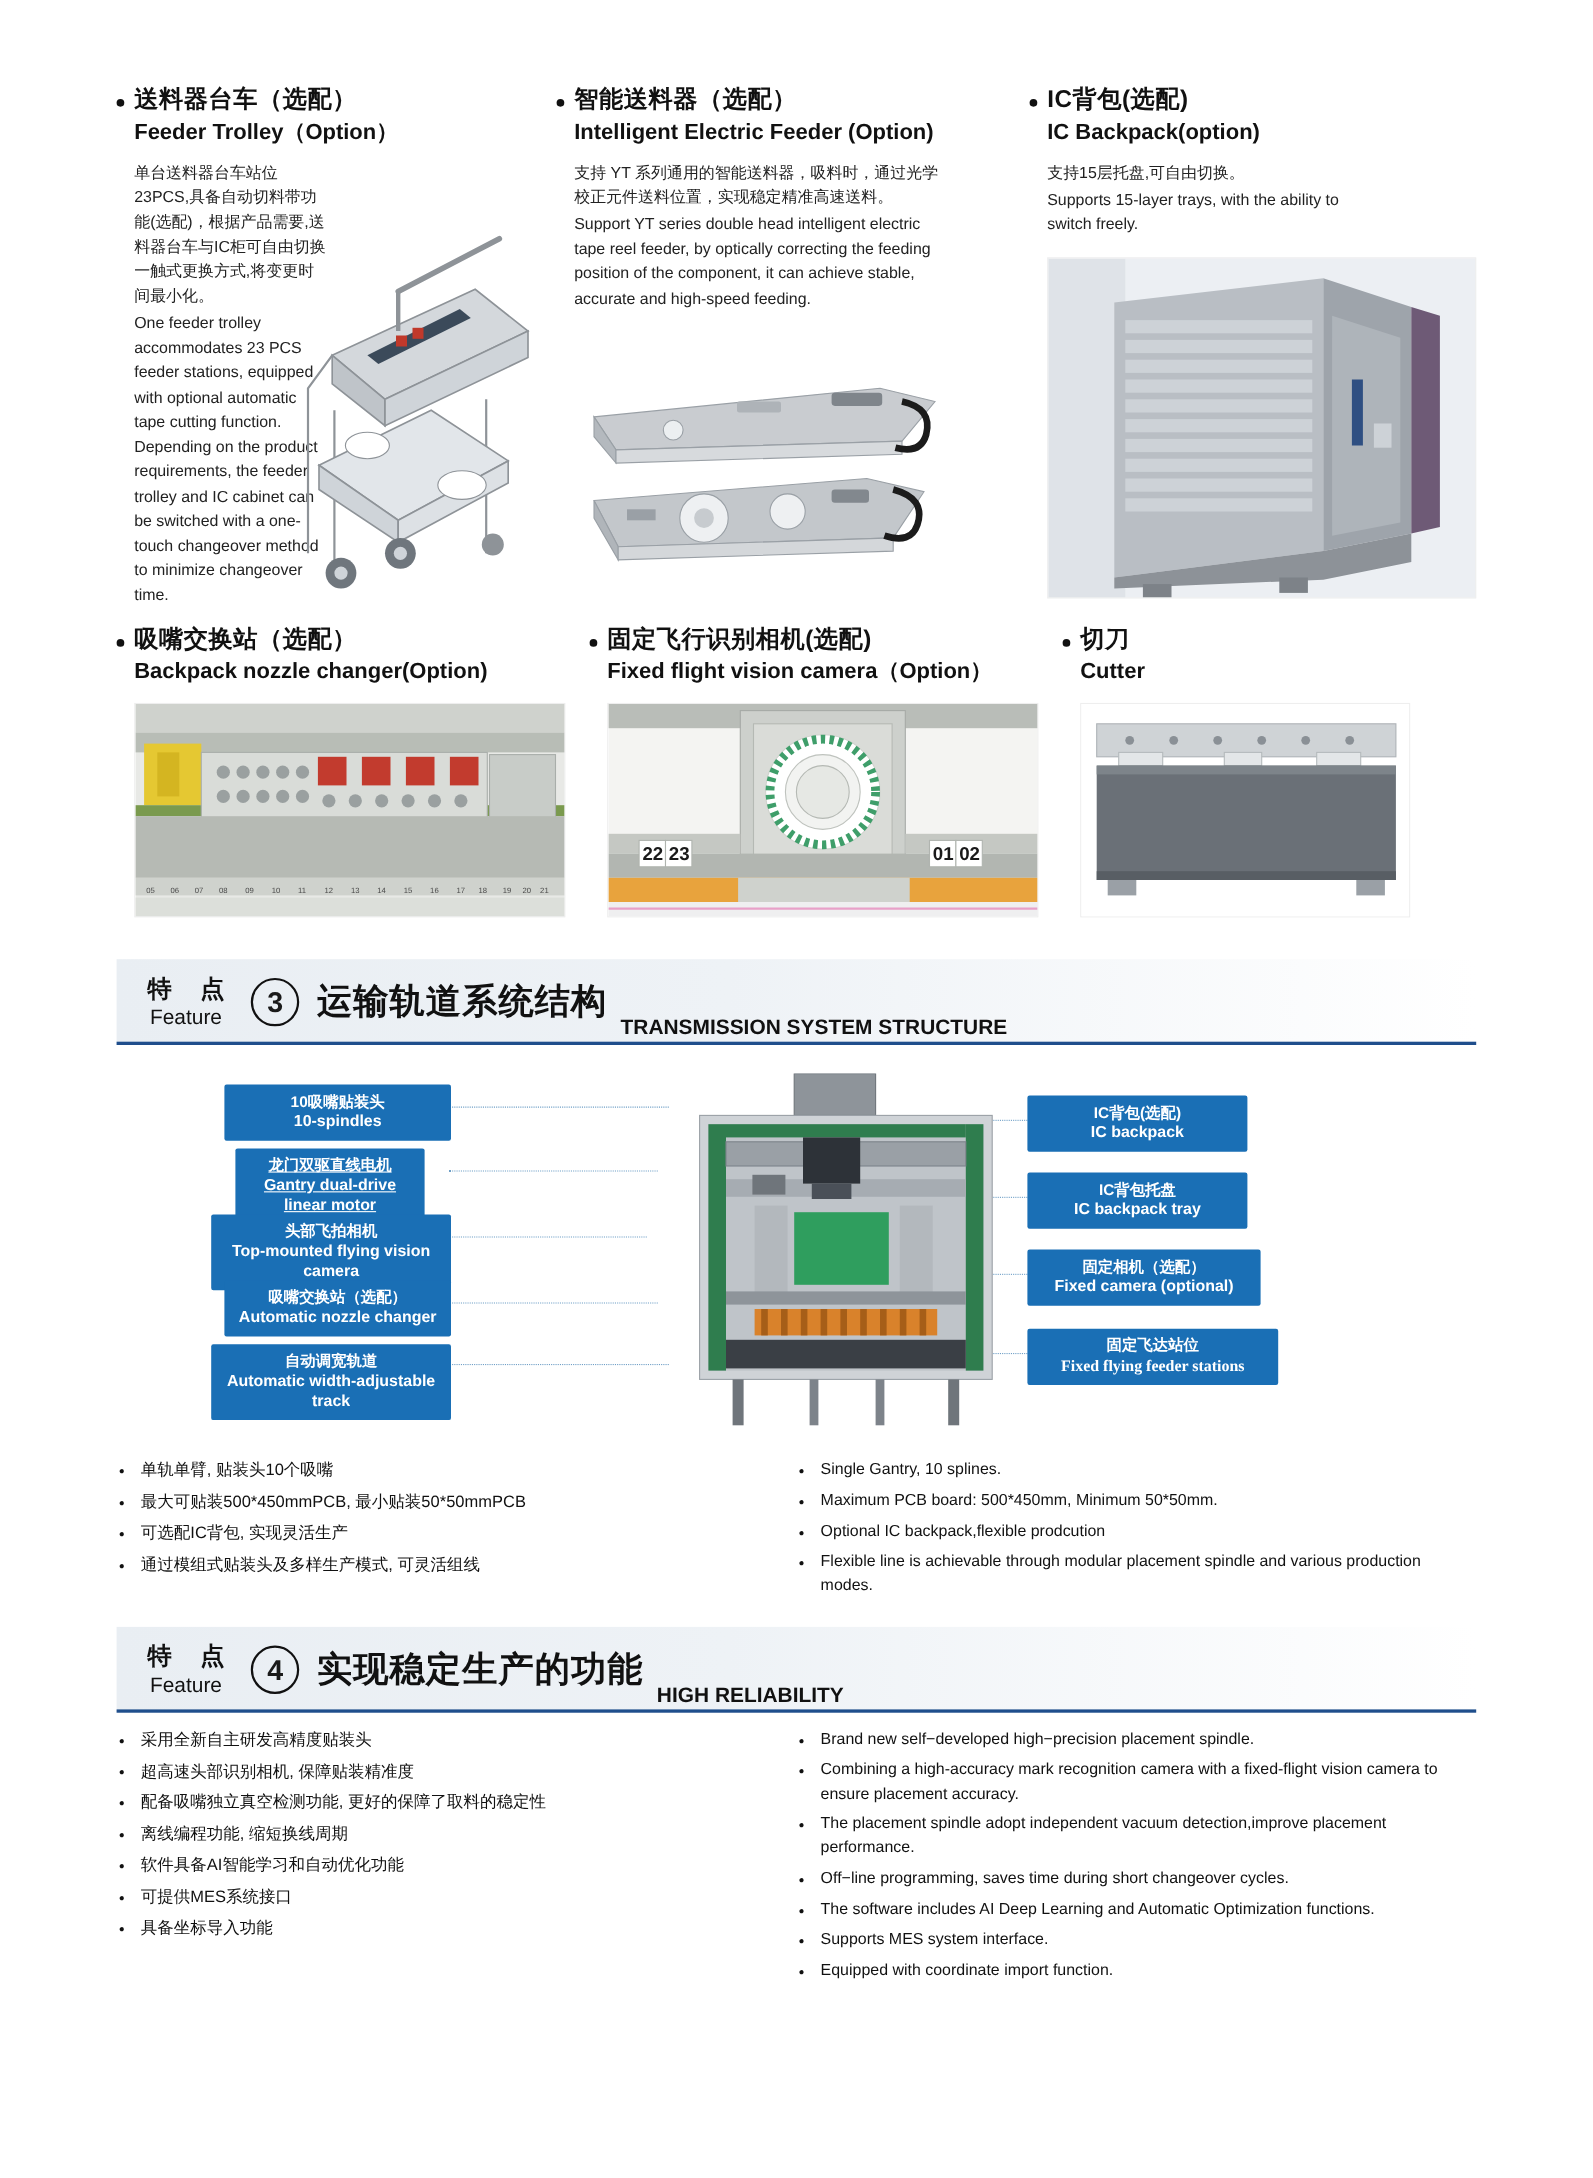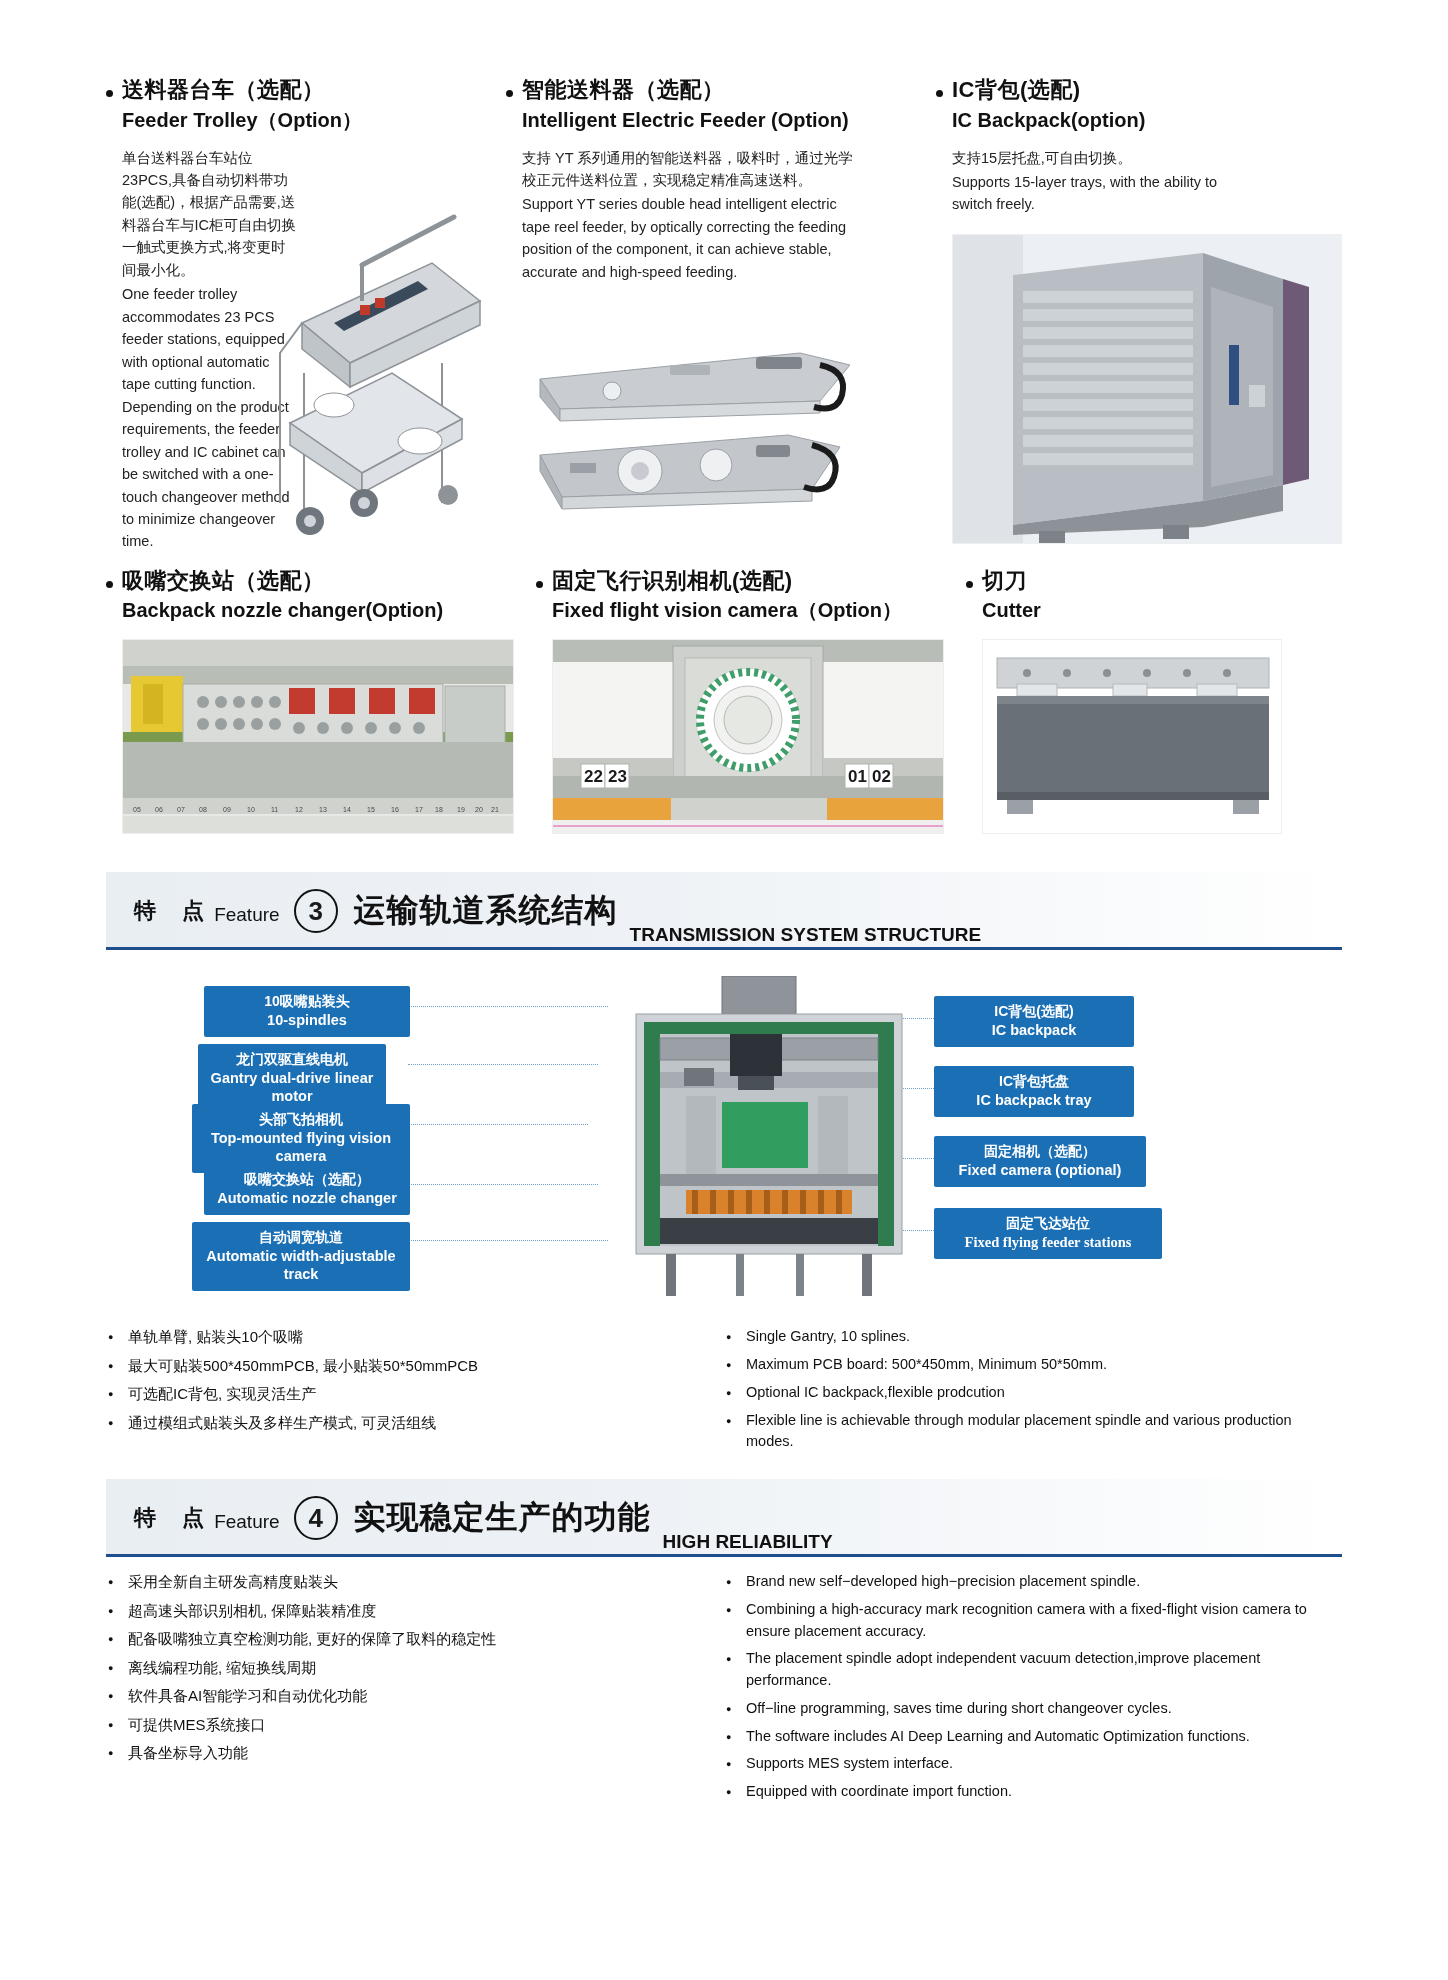--- a/index.html
+++ b/index.html
@@ -49,21 +49,21 @@
   .mid-img { margin-top:16px; height:195px; border:1px solid #eee; position:relative; overflow:hidden; }
 
   
   .feature-band { margin:38px 90px 0 90px; position:relative; }
   .feature-bar {
     position:relative; height:78px;
     background:linear-gradient(to right,#e9eef3 0%, #eef2f6 45%, #ffffff 100%);
     display:flex; align-items:center; padding-left:18px;
   }
   .feature-bar:after{ content:""; position:absolute; left:0; right:0; bottom:0; height:3px; background:#1f4e8c; }
-  .feat-word { display:flex; flex-direction:row; align-items:center; line-height:1; margin-right:14px;}
+  .feat-word { display:flex; flex-direction:column; align-items:center; line-height:1; margin-right:14px;}
   .feat-cn { font-size:22px; font-weight:bold; letter-spacing:10px; color:#111; padding-left:10px;}
   .feat-en { font-size:19px; color:#111; margin-top:6px; font-weight:400;}
   .feat-num {
     width:44px; height:44px; border-radius:50%; border:2px solid #111;
     display:flex; align-items:center; justify-content:center;
     font-size:26px; font-weight:bold; margin-right:16px;
   }
   .feat-title-cn { font-size:32px; font-weight:bold; color:#111; letter-spacing:1px; }
   .feat-title-en { font-size:19px; font-weight:bold; color:#111; margin-left:12px; align-self:flex-end; padding-bottom:4px;}
 
@@ -454,21 +454,21 @@
         <rect x="236" y="278" width="10" height="42" fill="#6f757b"></rect>
         <rect x="110" y="278" width="8" height="42" fill="#7d838a"></rect>
         <rect x="170" y="278" width="8" height="42" fill="#7d838a"></rect>
       </svg>
     </div>
 
     <div class="callout" style="left:98px; top:14px; width:206px;">
       <span class="cn">10吸嘴贴装头</span>
       <span class="en">10-spindles</span>
     </div>
-    <div class="callout" style="left:92px; top:72px; width:188px;">
+    <div class="callout" style="left:108px; top:72px; width:172px;text-decoration:underline;">
       <span class="cn">龙门双驱直线电机</span>
       <span class="en">Gantry dual-drive linear motor</span>
     </div>
     <div class="callout" style="left:86px; top:132px; width:218px;">
       <span class="cn">头部飞拍相机</span>
       <span class="en">Top-mounted flying vision camera</span>
     </div>
     <div class="callout" style="left:98px; top:192px; width:206px;">
       <span class="cn">吸嘴交换站（选配）</span>
       <span class="en">Automatic nozzle changer</span>

